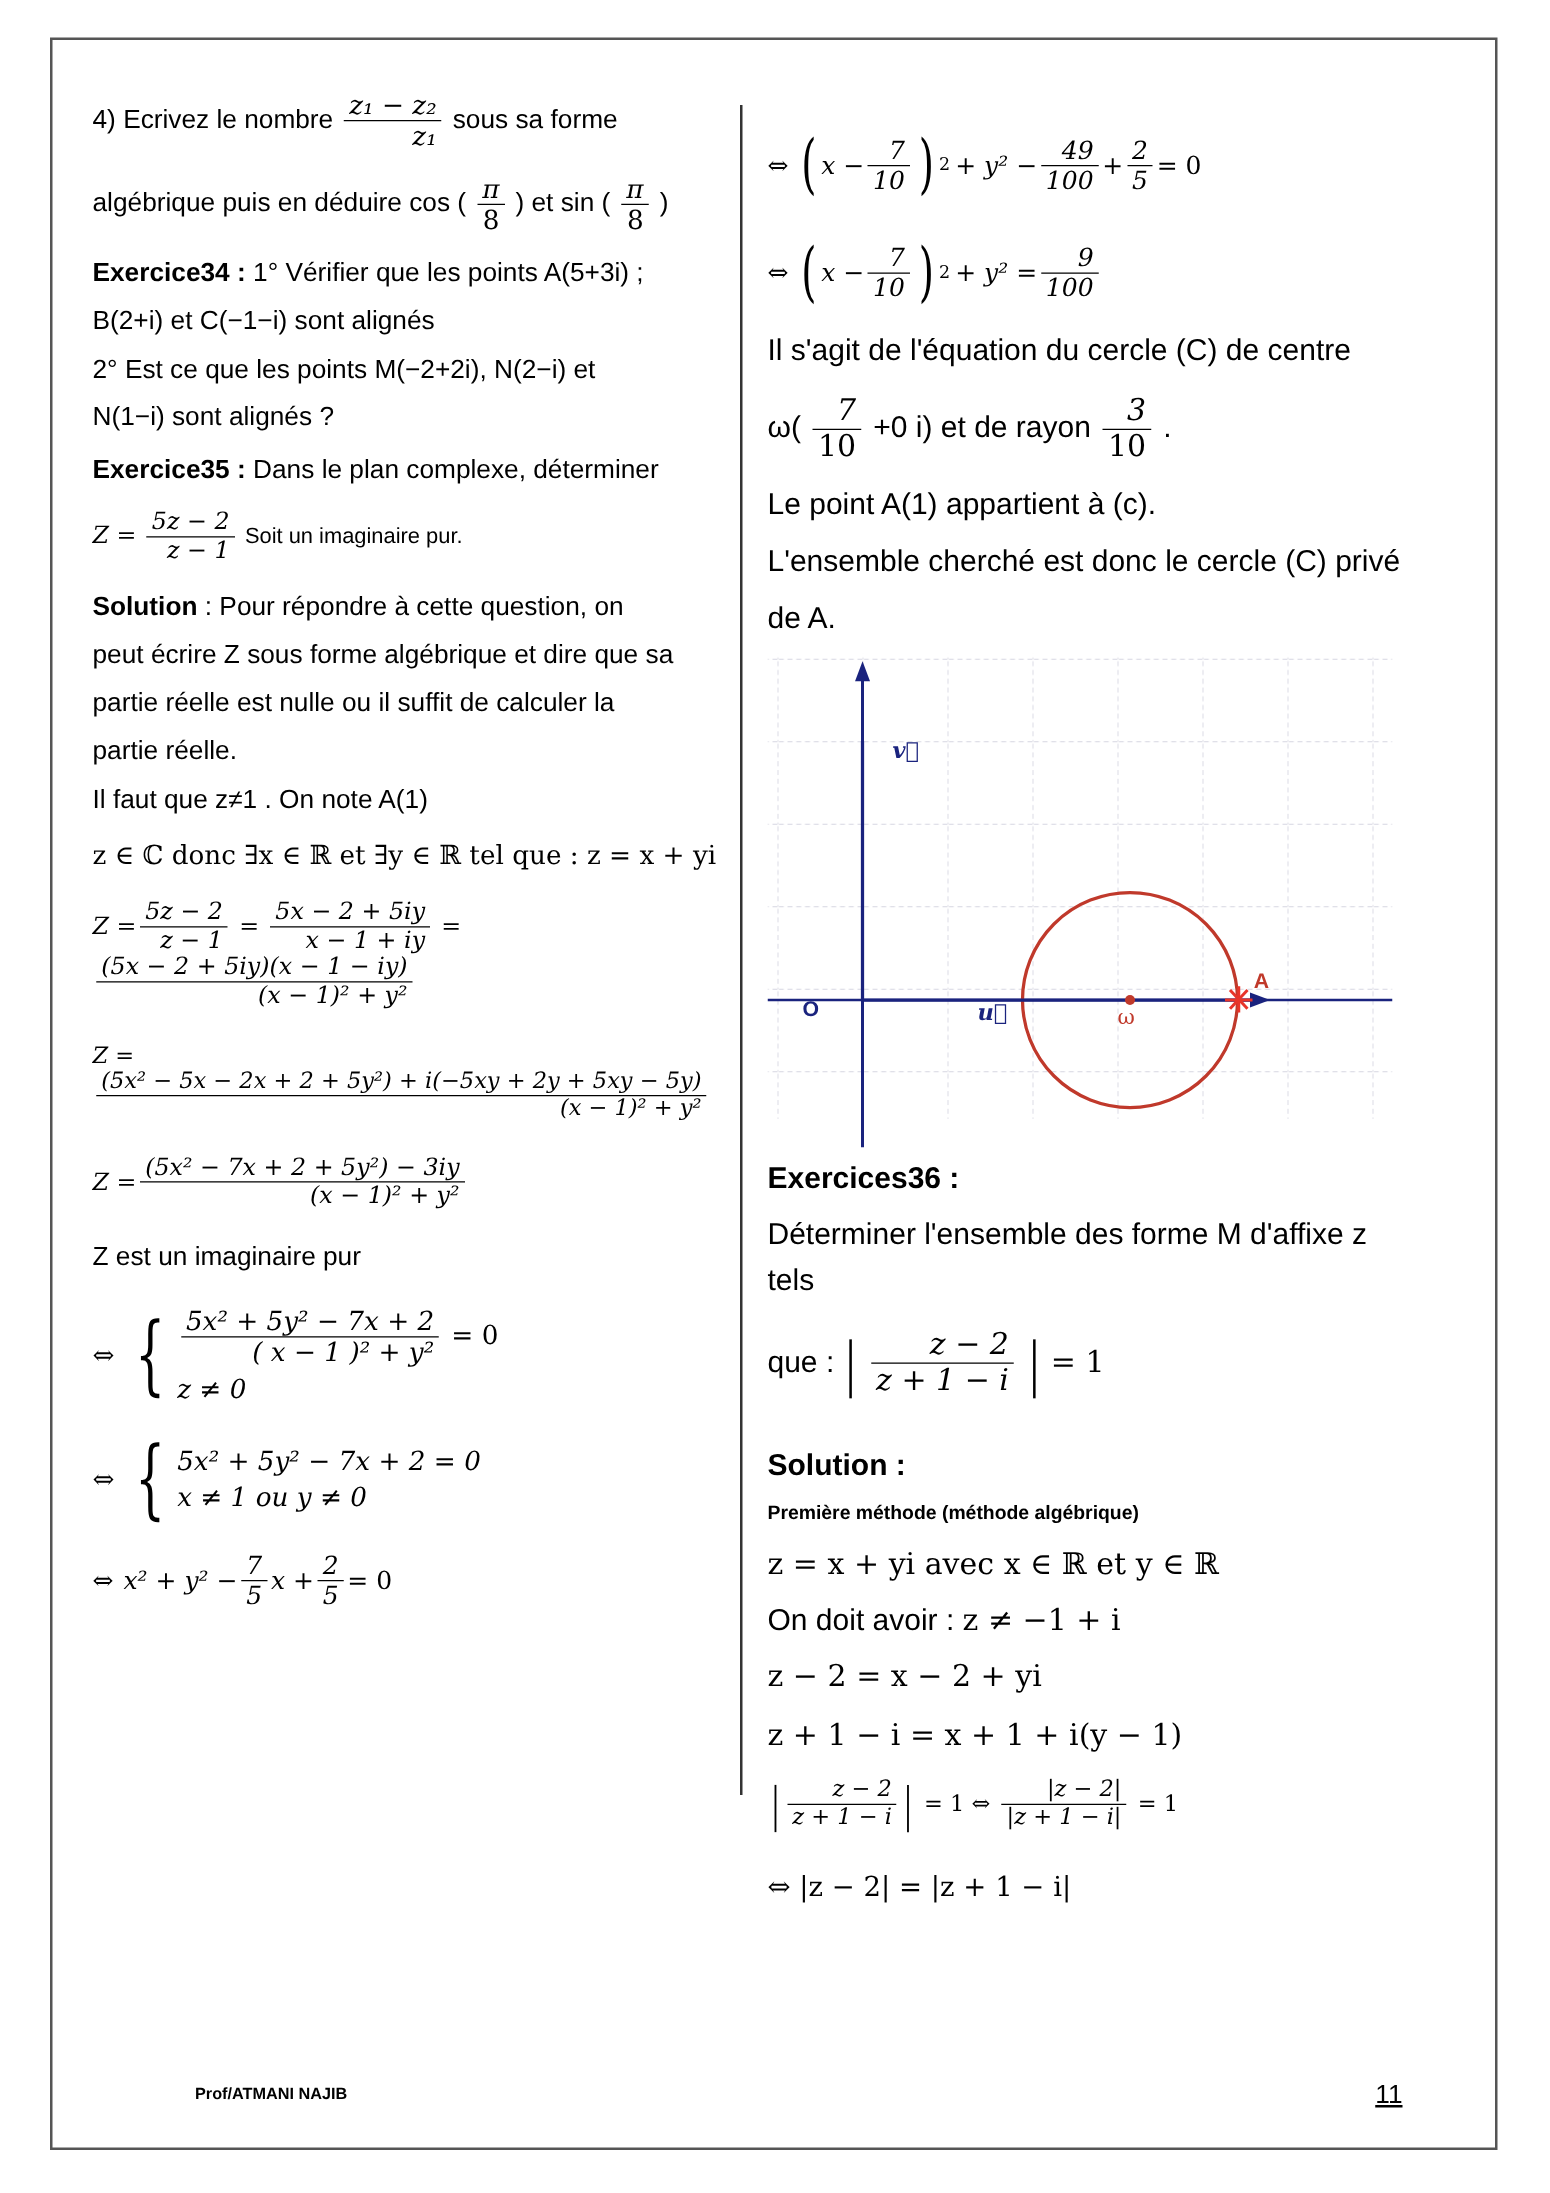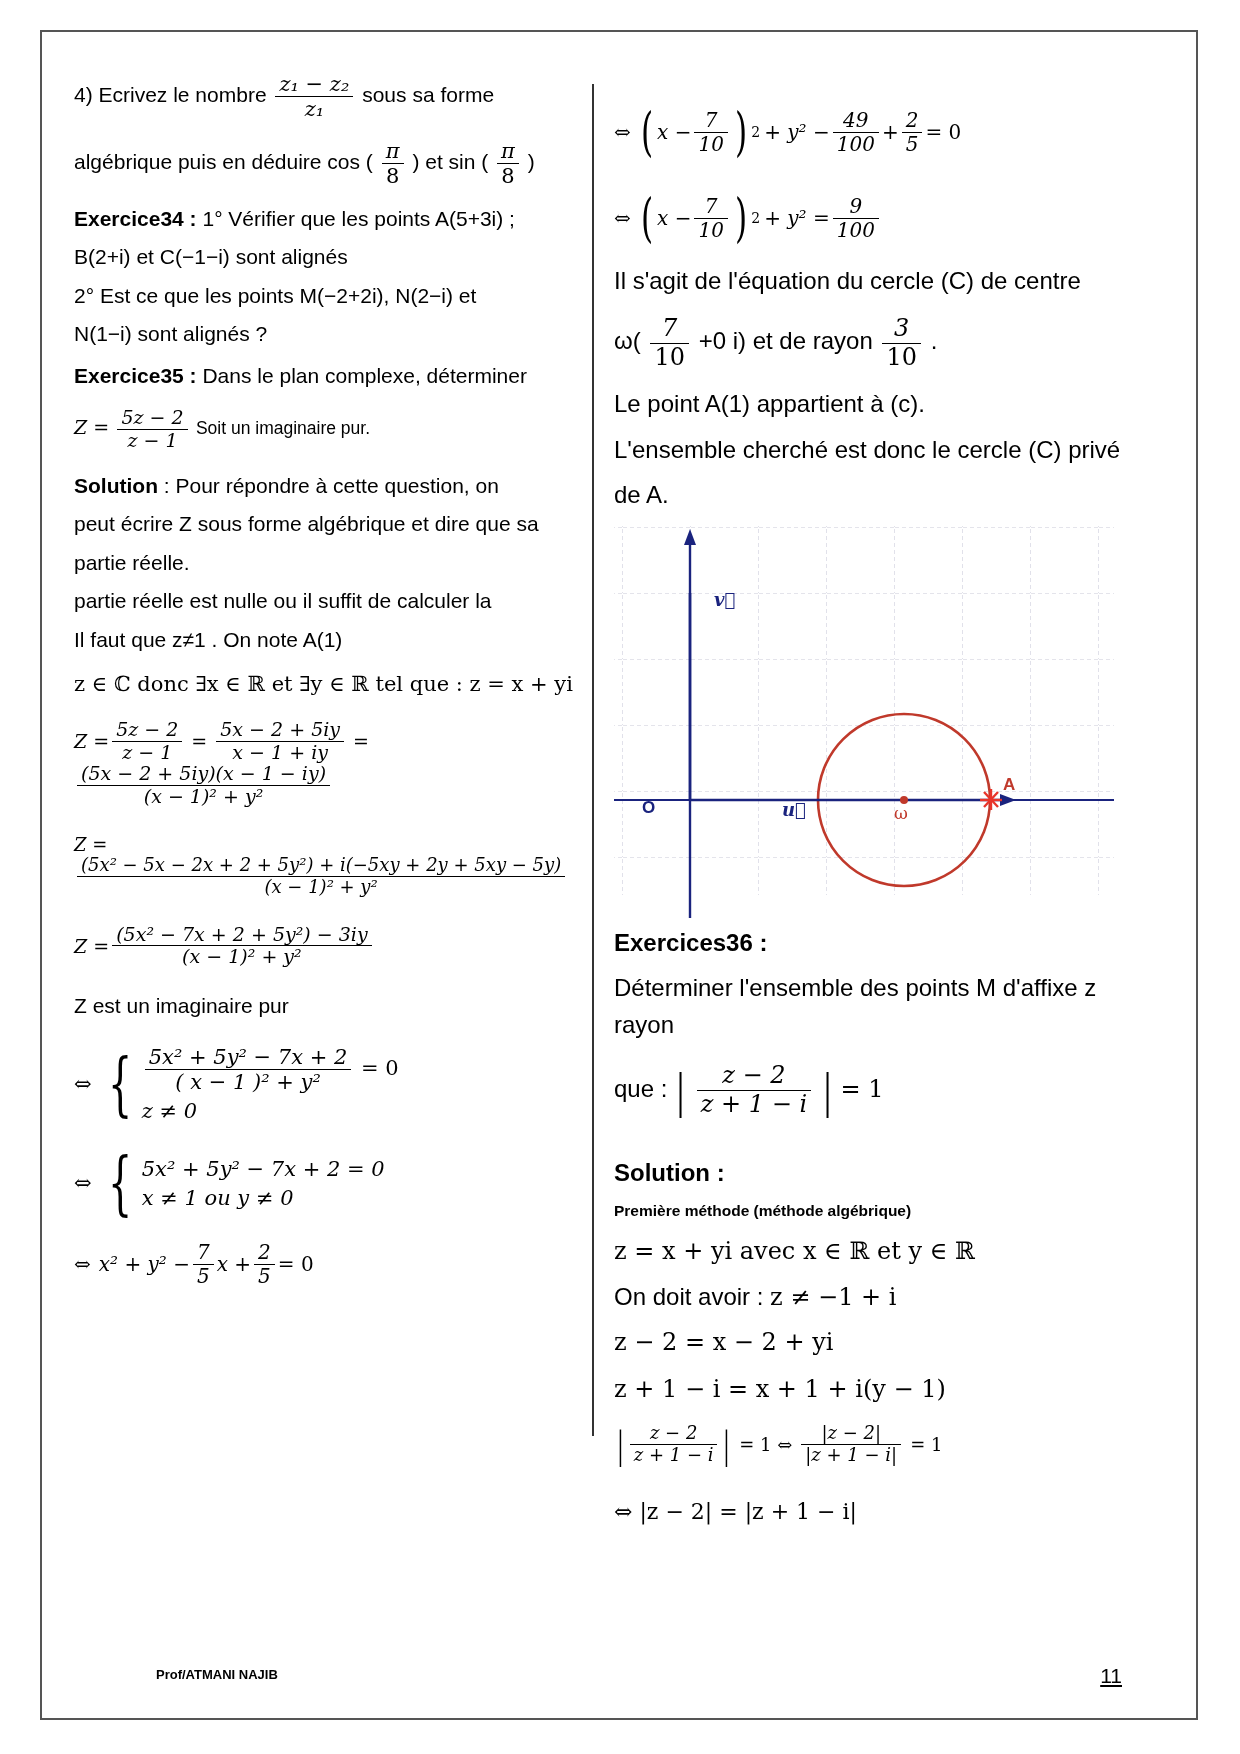--- a/index.html
+++ b/index.html
@@ -11,21 +11,21 @@
   .divider{position:absolute;left:518px;top:12px;width:2px;height:1352px;background:#333;}
   .colR{position:absolute;left:540px;top:0;width:510px;}
 
   p{margin:0 0 7px 0;font-size:21px;line-height:1.5;}
   .b{font-weight:bold;}
   .math{font-family:"DejaVu Serif",serif;font-style:italic;}
   .mathu{font-family:"DejaVu Serif",serif;font-style:normal;}
   .sup{font-size:0.7em;vertical-align:0.55em;}
 
   
-  .frac{display:inline-block;vertical-align:middle;text-align:center;font-family:"DejaVu Serif",serif;font-style:italic;line-height:1.15;margin:0 3px;}
+  .frac{display:inline-block;vertical-align:middle;text-align:right;font-family:"DejaVu Serif",serif;font-style:italic;line-height:1.15;margin:0 3px;}
   .frac .num{display:block;padding:0 4px;border-bottom:1.4px solid #000;}
   .frac .den{display:block;padding:0 4px;}
   .fracu{font-style:normal;}
 
   .eqline{font-family:"DejaVu Serif",serif;font-size:20px;margin:14px 0;font-style:italic;display:flex;align-items:center;flex-wrap:wrap;}
   .eqline .op{font-style:normal;margin:0 6px;}
   .bigp{display:inline-block;font-size:2.6em;font-style:normal;vertical-align:middle;font-family:"DejaVu Serif",serif;transform:scaleX(0.6);}
 
   .brace{display:inline-block;font-size:3.3em;font-style:normal;vertical-align:middle;font-family:"DejaVu Serif",serif;transform:scaleX(0.55);line-height:0.9;}
   .sys{display:inline-block;vertical-align:middle;}
@@ -90,22 +90,22 @@
             <span class="den">z − 1</span>
           </span>
           <span style="font-style:normal;font-family:'Liberation Sans',sans-serif;font-size:17.5px">Soit un imaginaire pur.</span>
         </p>
 
         <p style="margin-top:18px">
           <span class="b">Solution</span>
           <span>: Pour répondre à cette question, on</span>
         </p>
         <p>peut écrire Z sous forme algébrique et dire que sa</p>
+        <p>partie réelle est nulle ou il suffit de calculer la</p>
         <p>partie réelle.</p>
-        <p>partie réelle est nulle ou il suffit de calculer la</p>
         <p>Il faut que z≠1 . On note A(1)</p>
 
         <p style="margin-top:14px" class="mathu">z ∈ ℂ  donc  ∃x ∈ ℝ  et  ∃y ∈ ℝ  tel que :  z = x + yi</p>
 
         <div class="eqline" style="margin-top:18px;font-size:19px">
           <span>Z =</span>
           <span class="frac">
             <span class="num">5z − 2</span>
             <span class="den">z − 1</span>
           </span>
@@ -274,21 +274,21 @@
             </g>
             <text x="28" y="290" font-family="Liberation Sans, sans-serif" font-size="17" font-weight="bold" fill="#1a237e">O</text>
             <text x="168" y="293" font-family="DejaVu Serif, serif" font-size="18" font-style="italic" font-weight="bold" fill="#1a237e">u⃗</text>
             <text x="100" y="83" font-family="DejaVu Serif, serif" font-size="18" font-style="italic" font-weight="bold" fill="#1a237e">v⃗</text>
             <text x="280" y="296" font-family="DejaVu Serif, serif" font-size="17" fill="#c0392b">ω</text>
             <text x="389" y="267" font-family="Liberation Sans, sans-serif" font-size="17" font-weight="bold" fill="#c0392b">A</text>
           </svg>
         </div>
 
         <p class="rt b" style="margin-top:6px">Exercices36 :</p>
-        <p class="rt">Déterminer l'ensemble des points M d'affixe z rayon</p>
+        <p class="rt">Déterminer l'ensemble des forme M d'affixe z tels</p>
 
         <p class="rt" style="margin-top:8px">
           <span>que :</span>
           <span class="vbar">|</span>
           <span class="frac">
             <span class="num">z − 2</span>
             <span class="den">z + 1 − i</span>
           </span>
           <span class="vbar">|</span>
           <span class="mathu">= 1</span>

